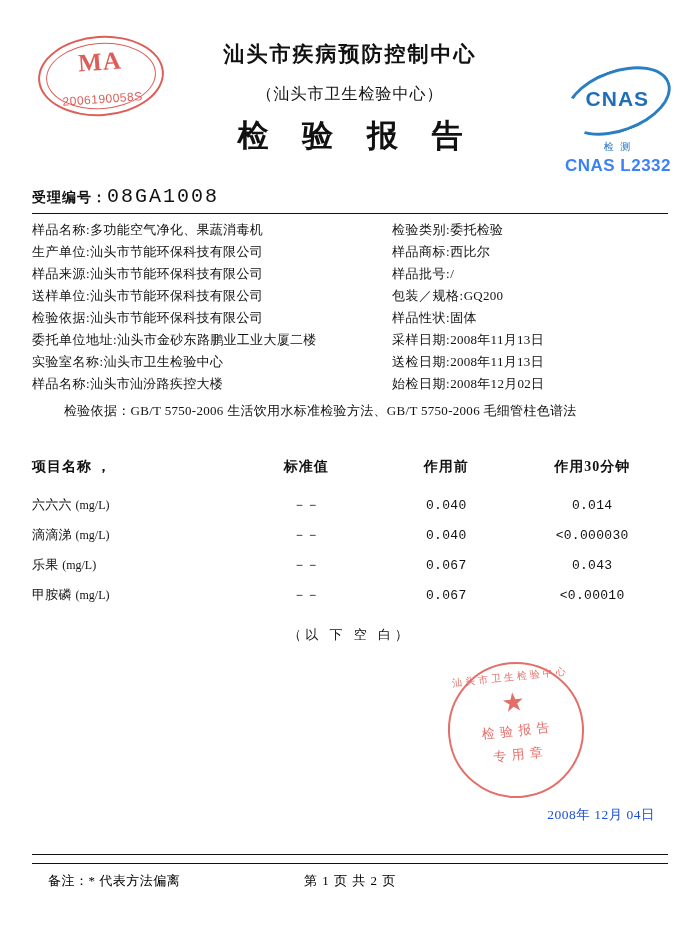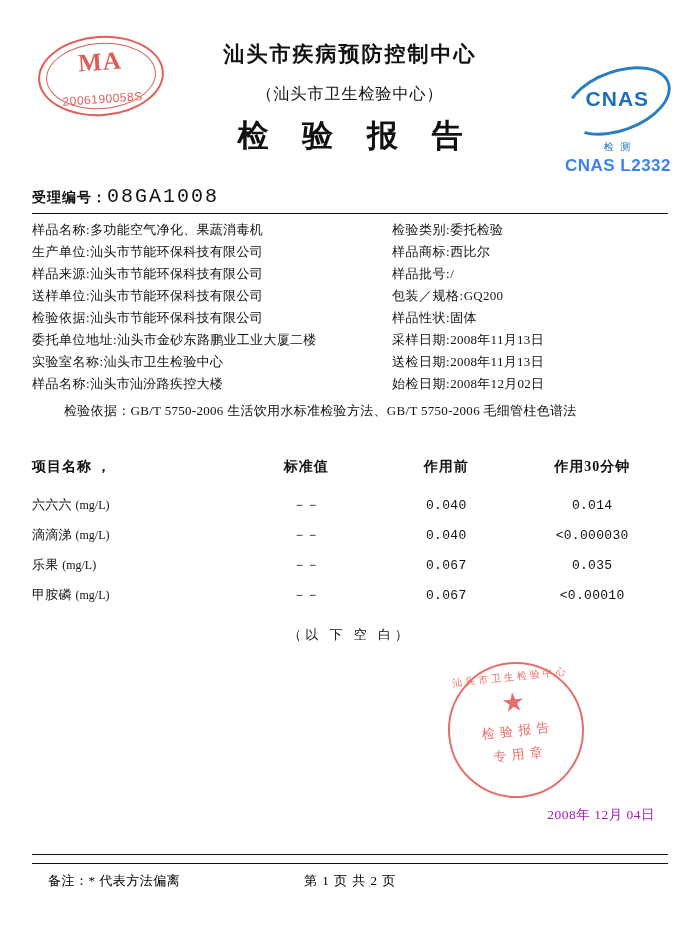--- a/index.html
+++ b/index.html
@@ -306,21 +306,21 @@
     text-align: center;
     font-size: 10px;
     letter-spacing: 3px;
   }
   .issue-date {
     position: absolute;
     right: 45px;
     top: 162px;
     font-size: 13.5px;
     letter-spacing: .5px;
-    color: #a21caf;
+    color: #1d4ed8;
   }
   
   .footer {
     position: relative;
     padding: 0 32px;
   }
   hr.rule2 {
     border: none;
     border-top: 1px solid #111;
     margin: 0 0 8px 0;
@@ -501,21 +501,21 @@
           <td class="col-before num">0.040</td>
           <td class="col-after num">&lt;0.000030</td>
         </tr>
         <tr>
           <td class="col-item">
             <span>乐果</span>
             <span class="unit">(mg/L)</span>
           </td>
           <td class="col-std">－－</td>
           <td class="col-before num">0.067</td>
-          <td class="col-after num">0.035</td>
+          <td class="col-after num">0.043</td>
         </tr>
         <tr>
           <td class="col-item">
             <span>甲胺磷</span>
             <span class="unit">(mg/L)</span>
           </td>
           <td class="col-std">－－</td>
           <td class="col-before num">0.067</td>
           <td class="col-after num">&lt;0.00010</td>
         </tr>

